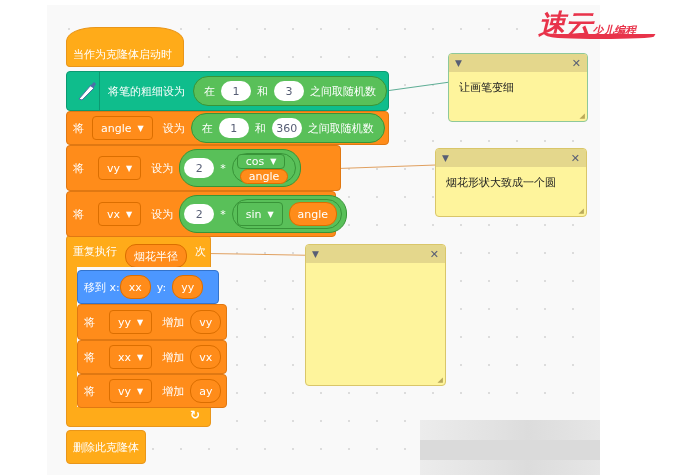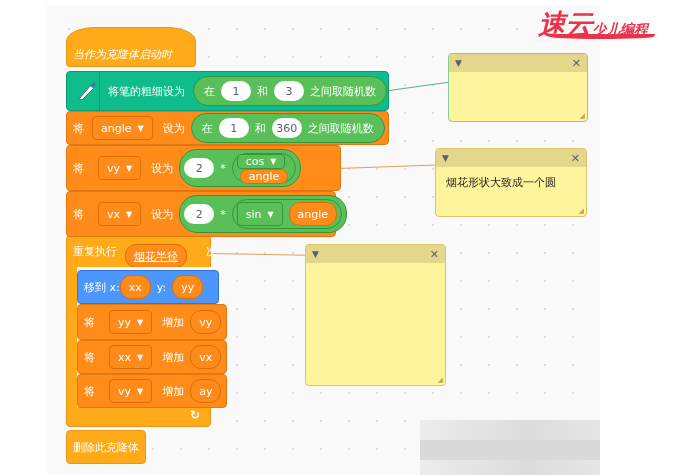--- a/index.html
+++ b/index.html
@@ -5,25 +5,25 @@
   html, body { margin:0; padding:0; background:#ffffff; }
   body { width:694px; height:475px; position:relative; overflow:hidden; font-family:"DejaVu Sans", sans-serif; }
   .workspace {
     position:absolute; left:47px; top:5px; width:553px; height:470px;
     background-color:#f9f9f9;
     background-image: radial-gradient(circle, #dcdcdc 0.8px, transparent 1.2px);
     background-size: 28px 28px; background-position: 8px 10px;
   }
   .logo { position:absolute; left:538px; top:6px; font-family:"DejaVu Serif", serif; color:#e8334a; font-weight:bold; }
   .logo .big { font-size:28px; font-style:italic; letter-spacing:-1px; }
-  .logo .small { font-size:14px; font-style:italic; }
+  .logo .small { font-size:11px; font-style:italic; }
   .logo .swoosh { position:absolute; left:12px; top:28px; width:104px; height:5px; background:#e8334a; border-radius:0 0 50% 50%; transform:skewX(-30deg); }
 
   .blk { position:absolute; color:#fff; font-size:11px; display:flex; align-items:center; box-sizing:border-box; white-space:nowrap; }
-  .hat { left:66px; top:27px; width:130px; height:40px; background:#ffab19; border:1px solid #e9961a; border-radius:30px 30px 4px 4px / 14px 14px 4px 4px; padding:14px 0 0 6px;font-style:italic; }
+  .hat { left:66px; top:27px; width:118px; height:40px; background:#ffab19; border:1px solid #e9961a; border-radius:30px 30px 4px 4px / 14px 14px 4px 4px; padding:14px 0 0 6px; }
   .pen { left:66px; top:71px; width:323px; height:40px; background:#0fbd8c; border:1px solid #0b9a72; border-radius:4px; padding-left:6px; }
   .pen .icon-wrap { width:26px; height:40px; border-right:1px solid #0b9a72; display:flex; align-items:center; justify-content:center; margin-right:8px; }
   .var { background:#ff8c1a; border:1px solid #e07812; border-radius:4px; padding-left:6px; }
   .ctrl { background:#ffab19; border:1px solid #e9961a; border-radius:4px; }
   .motion { background:#4c97ff; border:1px solid #3373cc; border-radius:4px; padding-left:6px; }
 
   .lbl { margin-right:8px; }
   .dd { display:inline-flex; align-items:center; height:22px; padding:0 8px; border:1px solid #db6e00; border-radius:4px; background:#ff8c1a; margin-right:10px; }
   .dd .caret { margin-left:6px; font-size:8px; }
   .dd-g { display:inline-flex; align-items:center; height:22px; padding:0 8px; border:1px solid #389438; border-radius:4px; background:#59c059; margin-right:6px; }
@@ -55,21 +55,21 @@
   <span class="big">速云</span><span class="small">少儿编程</span>
   <div class="swoosh"></div>
 </div>
 
 <div class="line" style="left:389px;top:90px;width:60px;background:#5fae96;transform:rotate(-8deg);"></div>
 <div class="line" style="left:338px;top:168px;width:98px;background:#e0a060;transform:rotate(-2deg);"></div>
 <div class="line" style="left:208px;top:253px;width:98px;background:#e0a060;transform:rotate(1deg);"></div>
 
 <div class="blk ctrl" style="left:66px;top:235px;width:145px;height:192px;align-items:flex-start;padding:8px 0 0 6px;">
   <span class="lbl">重复执行</span>
-  <span class="rep" style="margin-right:19px;text-decoration:underline;">烟花半径</span>
+  <span class="rep" style="margin-right:8px;">烟花半径</span>
   <span>次</span>
 </div>
 <div style="position:absolute;left:77px;top:267px;width:134px;height:140px;background:#f9f9f9;"></div>
 <div style="position:absolute;left:190px;top:408px;color:#fff;font-size:12px;font-weight:bold;">↻</div>
 
 <div class="blk hat">
   <span>当作为克隆体启动时</span>
 </div>
 
 <div class="blk pen">
@@ -184,20 +184,21 @@
 
 <div class="blk ctrl" style="left:66px;top:430px;width:80px;height:34px;padding-left:6px;">
   <span>删除此克隆体</span>
 </div>
 
 <div class="note green" style="left:448px;top:53px;width:140px;height:69px;">
   <div class="hdr">
     <span>▼</span>
     <span class="x">✕</span>
   </div>
+  <div class="body">让画笔变细</div>
   <span class="grip">◢</span>
 </div>
 
 <div class="note" style="left:435px;top:148px;width:152px;height:69px;">
   <div class="hdr">
     <span>▼</span>
     <span class="x">✕</span>
   </div>
   <div class="body">烟花形状大致成一个圆</div>
   <span class="grip">◢</span>

